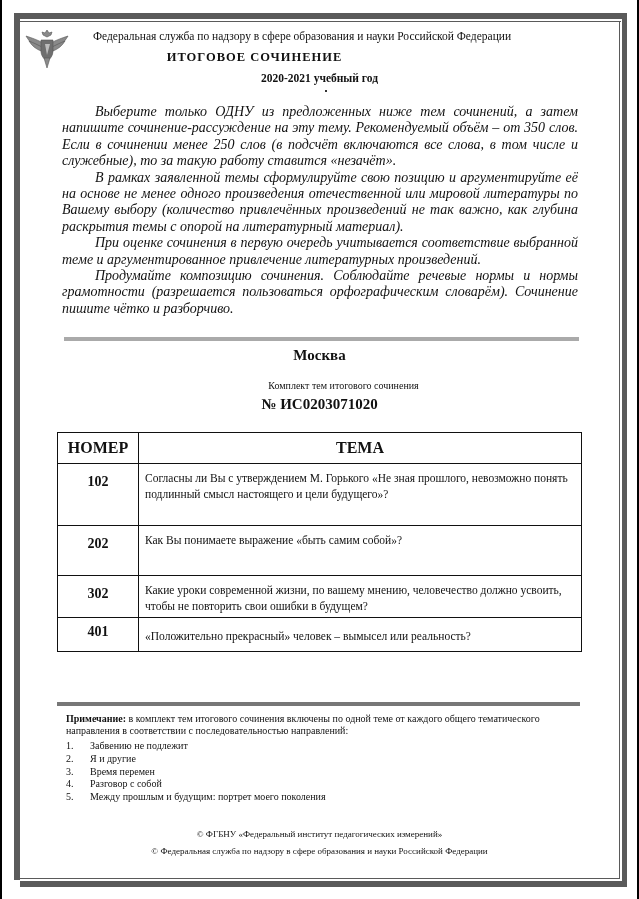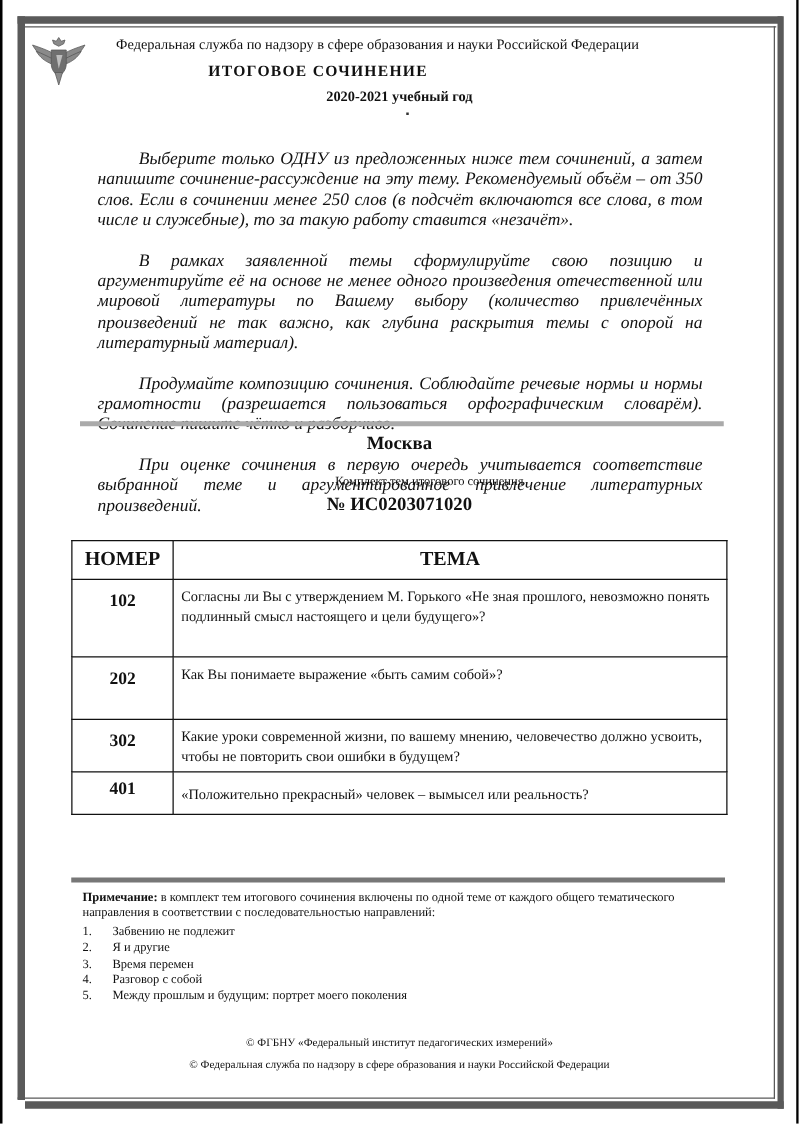--- a/index.html
+++ b/index.html
@@ -20,21 +20,21 @@
   .frame-bottom-thin { position: absolute; left: 14px; top: 878px; width: 606px; height: 1px; background: #5a5a5a; }
 
   .emblem { position: absolute; left: 24px; top: 24px; width: 46px; height: 46px; }
 
   .agency { position: absolute; left: 0; width: 604px; top: 30px; text-align: center; font-size: 11.5px; }
   .title { position: absolute; left: 0; width: 509px; top: 50px; text-align: center; font-size: 12.5px; font-weight: bold; letter-spacing: 1px; }
   .year { position: absolute; left: 0; width: 639px; top: 72px; text-align: center; font-size: 11.5px; font-weight: bold; }
   .dot { position: absolute; left: 325px; top: 90px; width: 2px; height: 2px; background: #333; }
 
   .instructions { position: absolute; left: 62px; top: 104px; width: 516px; font-style: italic; font-size: 14px; line-height: 16.4px; text-align: justify; }
-  .instructions p { margin: 16px; text-indent: 33px; }
+  .instructions p { margin: 0; text-indent: 33px; }
 
   .sep-light { position: absolute; left: 64px; top: 337px; width: 515px; height: 4px; background: #aaaaaa; }
 
   .city { position: absolute; left: 0; width: 639px; top: 347px; text-align: center; font-size: 15px; font-weight: bold; }
   .set-title { position: absolute; left: 0; width: 639px; top: 376px; text-align: center; font-size: 10px; font-weight: normal; line-height: 20px; padding-left: 24px; }
   .set-number { position: absolute; left: 0; width: 639px; top: 396px; text-align: center; font-size: 15px; font-weight: bold; }
 
   .topics { position: absolute; left: 57px; top: 432px; width: 525px; border-collapse: collapse; border-radius: 17px; }
   .topics td, .topics th { border: 1.5px solid #111; padding: 0; vertical-align: top; }
   .topics th { height: 30px; font-size: 16px; font-weight: bold; vertical-align: middle; }
@@ -79,22 +79,22 @@
 </svg>
 
 <div class="agency">Федеральная служба по надзору в сфере образования и науки Российской Федерации</div>
 <div class="title">ИТОГОВОЕ СОЧИНЕНИЕ</div>
 <div class="year">2020-2021 учебный год</div>
 <div class="dot"></div>
 
 <div class="instructions">
   <p>Выберите только ОДНУ из предложенных ниже тем сочинений, а затем напишите сочинение-рассуждение на эту тему. Рекомендуемый объём – от 350 слов. Если в сочинении менее 250 слов (в подсчёт включаются все слова, в том числе и служебные), то за такую работу ставится «незачёт».</p>
   <p>В рамках заявленной темы сформулируйте свою позицию и аргументируйте её на основе не менее одного произведения отечественной или мировой литературы по Вашему выбору (количество привлечённых произведений не так важно, как глубина раскрытия темы с опорой на литературный материал).</p>
+  <p>При оценке сочинения в первую очередь учитывается соответствие выбранной теме и аргументированное привлечение литературных произведений.</p>
   <p>Продумайте композицию сочинения. Соблюдайте речевые нормы и нормы грамотности (разрешается пользоваться орфографическим словарём). Сочинение пишите чётко и разборчиво.</p>
-  <p>При оценке сочинения в первую очередь учитывается соответствие выбранной теме и аргументированное привлечение литературных произведений.</p>
 </div>
 
 <div class="sep-light"></div>
 
 <div class="city">Москва</div>
 <div class="set-title">Комплект тем итогового сочинения</div>
 <div class="set-number">№ ИС0203071020</div>
 
 <table class="topics">
   <thead>

